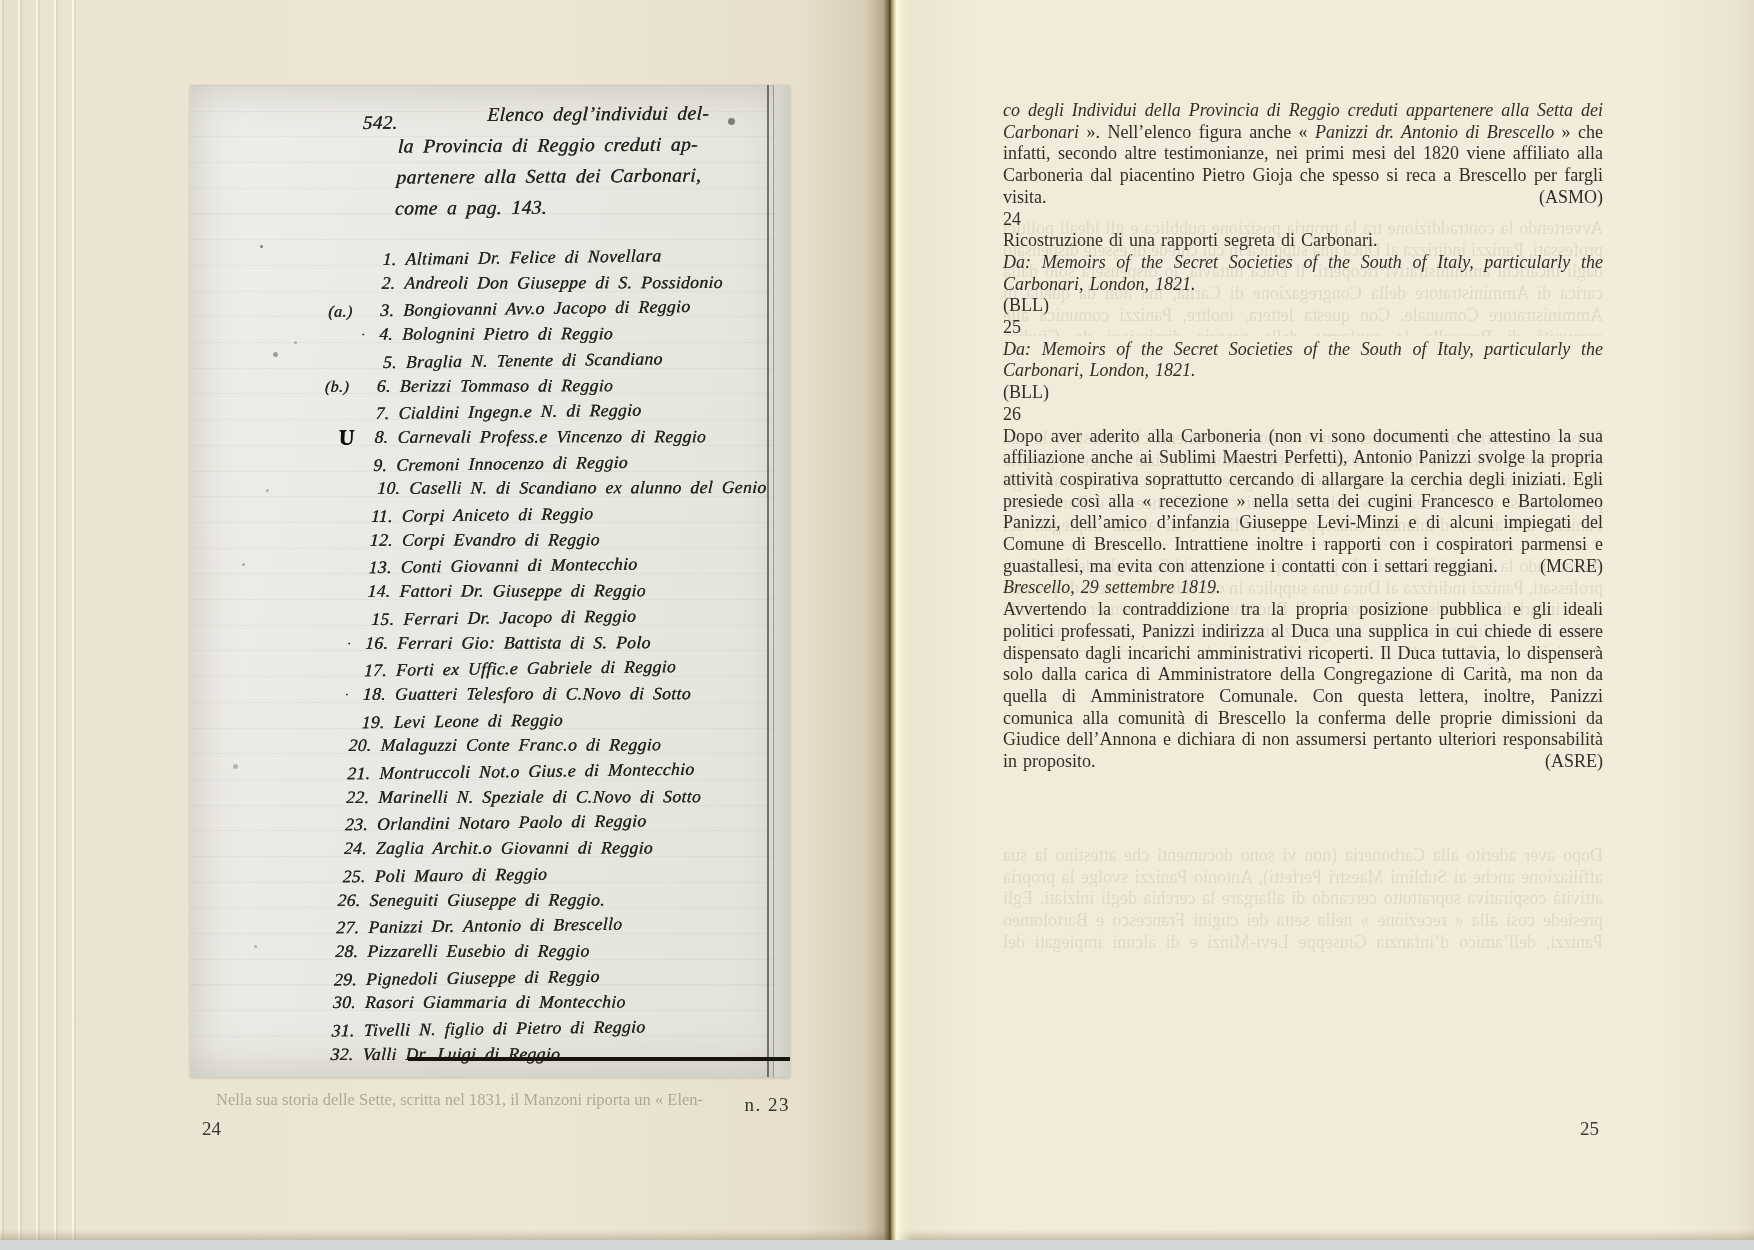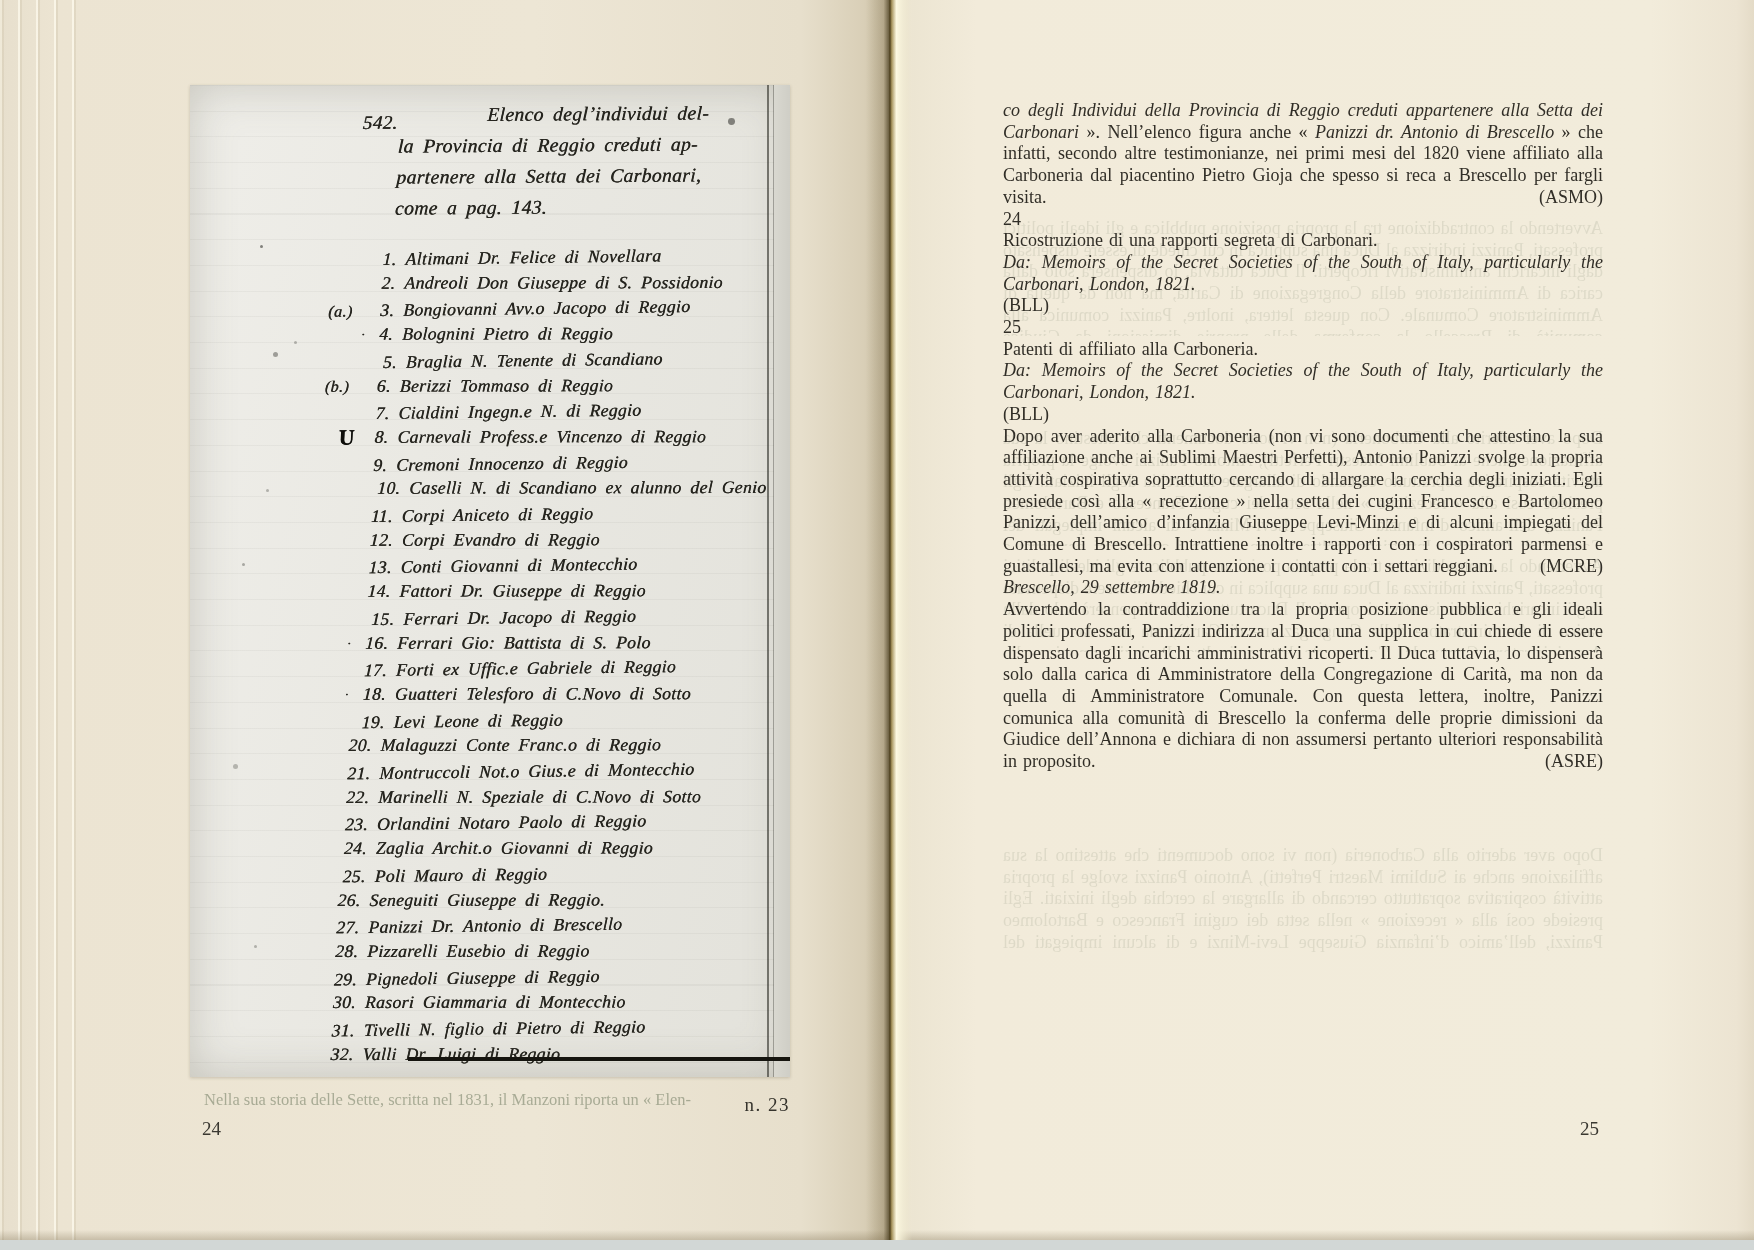--- a/index.html
+++ b/index.html
@@ -73,21 +73,21 @@
   .ms-item:nth-of-type(n+20){left:-12px;}
   .ms-item:nth-of-type(n+26){left:-16px;}
   .ms-prefix{position:absolute;left:-52px;top:0;font-size:16px;}
   .ms-item:nth-of-type(4) .ms-prefix,
   .ms-item:nth-of-type(16) .ms-prefix,
   .ms-item:nth-of-type(18) .ms-prefix{left:-18px;font-size:13px;}
   .ms-item:nth-of-type(8) .ms-prefix{left:-36px;font-style:normal;font-weight:bold;font-size:22px;color:#0d0d0a;letter-spacing:-1px;}
   .ms-n{display:inline-block;margin-right:9px;}
   .caption{position:absolute;left:190px;top:1094px;width:600px;text-align:right;
     font-size:19px;letter-spacing:1.5px;color:#35332c;z-index:3;}
-  .left-bleed-line{position:absolute;left:204px;top:1090px;width:560px;font-size:16.5px;
+  .left-bleed-line{position:absolute;left:216px;top:1090px;width:560px;font-size:16.5px;
     color:rgba(112,122,96,0.55);filter:blur(0.4px);z-index:1;white-space:nowrap;overflow:hidden;}
   .page-num{font-size:19px;color:#3a3831;}
   .pn-left{position:absolute;left:202px;top:1118px;}
   .pn-right{position:absolute;left:690px;top:1118px;}
 
   
   .text-col{
     position:absolute;left:113px;top:100px;width:600px;z-index:2;
     font-size:18px;line-height:21.7px;color:#312e27;word-spacing:1.5px;
   }
@@ -292,26 +292,26 @@
 
       <div class="entry entry-gap-md">
         <div class="e-num">24</div>
         <div class="e-title">Ricostruzione di una rapporti segreta di Carbonari.</div>
         <div class="e-source it">Da: Memoirs of the Secret Societies of the South of Italy, particularly the Carbonari, London, 1821.</div>
         <div class="e-loc">(BLL)</div>
       </div>
 
       <div class="entry entry-gap-lg">
         <div class="e-num">25</div>
-        <div class="e-title">Patenti di affiliato alla Carboneria.</div>
         <div class="e-source it">Da: Memoirs of the Secret Societies of the South of Italy, particularly the Carbonari, London, 1821.</div>
         <div class="e-loc">(BLL)</div>
       </div>
 
       <div class="entry entry-gap-lg">
+        <div class="e-num">26</div>
         <p class="e-body"><span>Dopo aver aderito alla Carboneria (non vi sono documenti che attestino la sua affiliazione anche ai Sublimi Maestri Perfetti), Antonio Panizzi svolge la propria attività cospirativa soprattutto cercando di allargare la cerchia degli iniziati. Egli presiede così alla « recezione » nella setta dei cugini Francesco e Bartolomeo Panizzi, dell’amico d’infanzia Giuseppe Levi-Minzi e di alcuni impiegati del Comune di Brescello. Intrattiene inoltre i rapporti con i cospiratori parmensi e guastallesi, ma evita con attenzione i contatti con i settari reggiani.</span><span class="sigla">(MCRE)</span></p>
       </div>
 
       <div class="entry entry-gap-27">
         <div class="e-date it">Brescello, 29 settembre 1819.</div>
         <p class="e-body"><span>Avvertendo la contraddizione tra la propria posizione pubblica e gli ideali politici professati, Panizzi indirizza al Duca una supplica in cui chiede di essere dispensato dagli incarichi amministrativi ricoperti. Il Duca tuttavia, lo dispenserà solo dalla carica di Amministratore della Congregazione di Carità, ma non da quella di Amministratore Comunale. Con questa lettera, inoltre, Panizzi comunica alla comunità di Brescello la conferma delle proprie dimissioni da Giudice dell’Annona e dichiara di non assumersi pertanto ulteriori responsabilità in proposito.</span><span class="sigla">(ASRE)</span></p>
       </div>
 
     </div>
 

